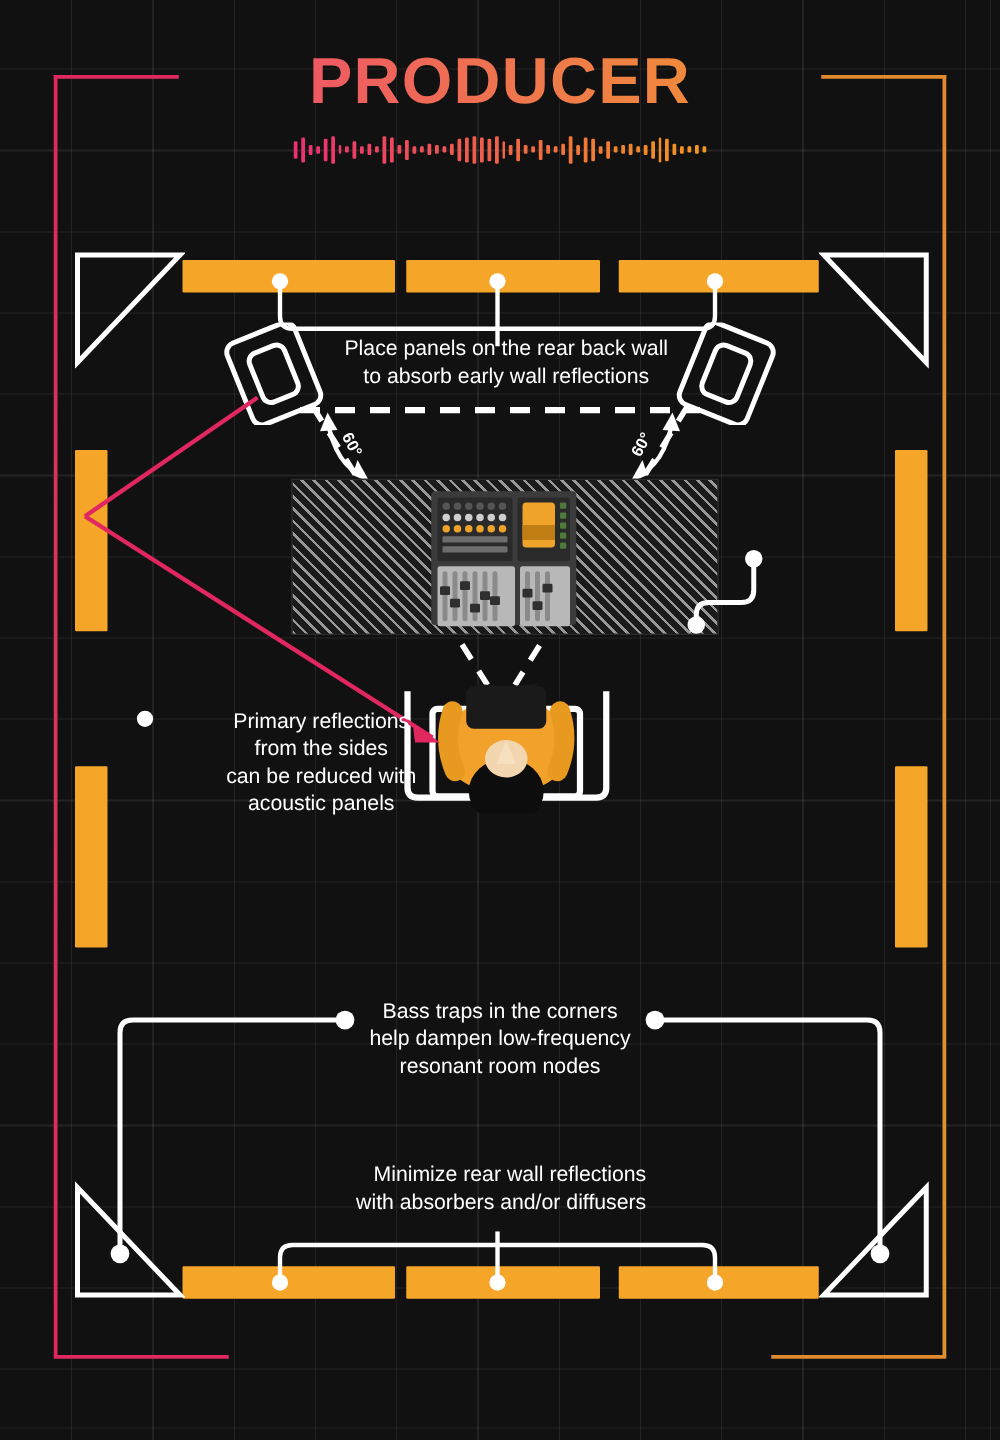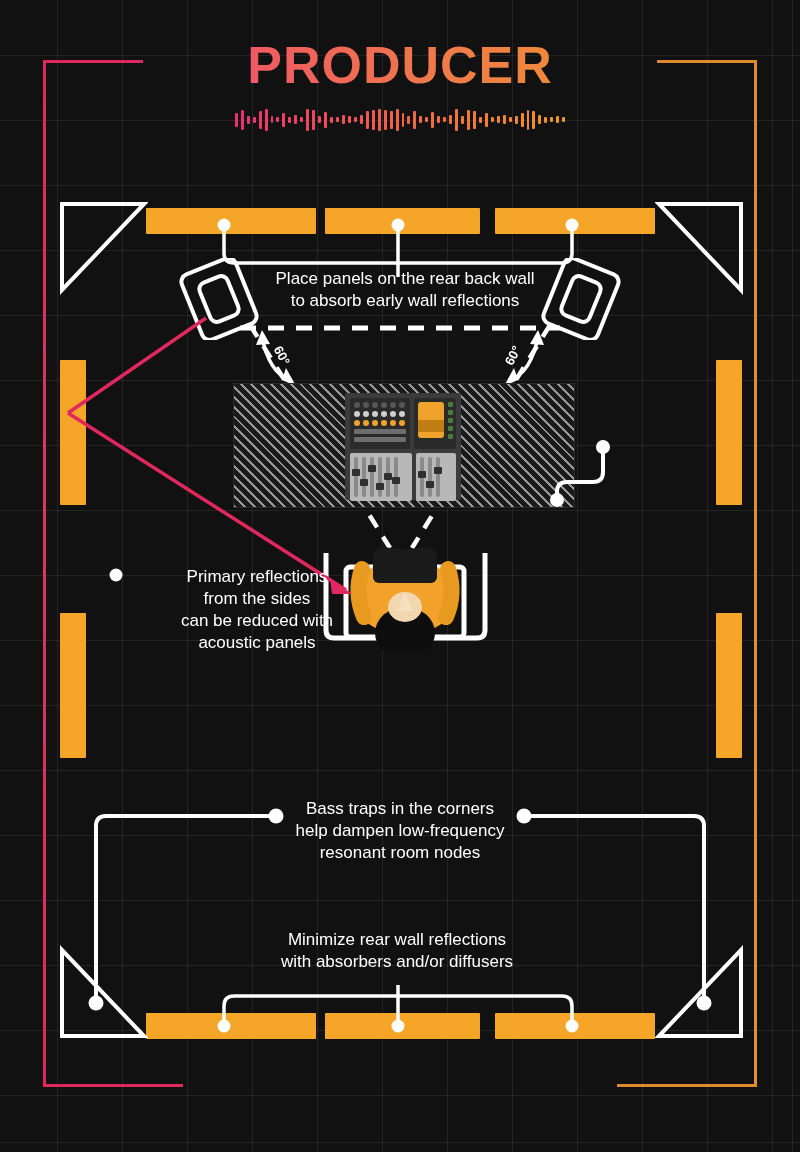--- a/index.html
+++ b/index.html
@@ -366,17 +366,17 @@
 
   <div class="callout" style="left:122px;top:566px;width:180px;margin-left:45px;">Primary reflections
 from the sides
 can be reduced with
 acoustic panels</div>
 
   <div class="callout" style="left:285px;top:798px;width:230px;">Bass traps in the corners
 help dampen low-frequency
 resonant room nodes</div>
 
-  <div class="callout" style="left:262px;top:929px;width:270px;">Minimize rear wall reflections
+  <div class="callout" style="left:247px;top:929px;width:270px;text-align:right;">Minimize rear wall reflections
 with absorbers and/or diffusers</div>
 
 
 </div>
 
 </body></html>

